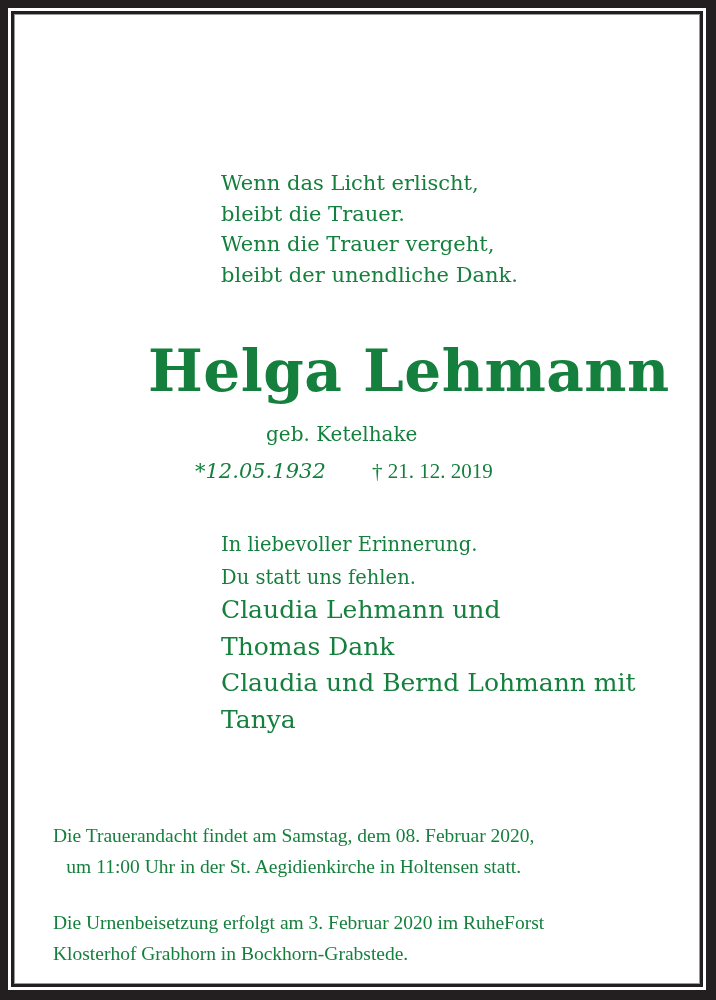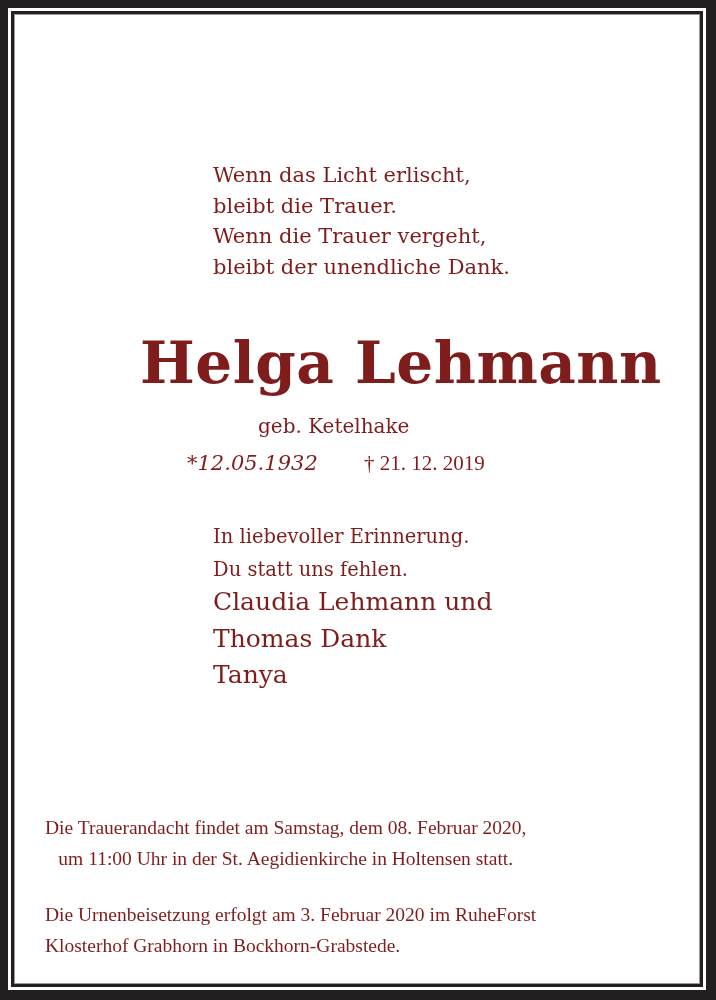--- a/index.html
+++ b/index.html
@@ -20,23 +20,23 @@
       position: absolute; left: 14px; top: 14px; right: 16px; bottom: 16px;
       background: #9a9a9a;
     }
     .page {
       position: absolute; left: 15px; top: 15px; right: 17px; bottom: 17px;
       background: #ffffff;
     }
     .txt {
       position: absolute;
       font-family: "DejaVu Serif", "Liberation Serif", serif;
-      color: #7f1d1d;
+      color: #15803d;
       white-space: nowrap;
-      margin: 0;
+      margin: 8px;
     }
     .poem { left: 213px; top: 160px; font-size: 21px; line-height: 30.5px; }
     .name { left: 140px; top: 329px; font-size: 58px; font-weight: bold; letter-spacing: 0.5px; }
     .maiden { left: 258px; top: 414px; font-size: 20px; }
     .birth { left: 187px; top: 451px; font-size: 21px; font-style: italic; }
     .death { left: 364px; top: 451px; font-size: 21px; font-family: Liberation Serif, serif; }
     .memo { left: 213px; top: 520px; font-size: 19.5px; line-height: 33px; }
     .family { left: 213px; top: 584px; font-size: 25px; line-height: 36.5px; }
     .notice { left: 45px; font-size: 19.5px; line-height: 31px; font-family: "Liberation Serif", "DejaVu Serif", serif; }
     .notice1 { top: 812px; text-align: center; }
@@ -68,20 +68,21 @@
 <div class="txt death">† 21. 12. 2019</div>
 
 <div class="txt memo">
   <span class="line">In liebevoller Erinnerung.</span>
   <span class="line">Du statt uns fehlen.</span>
 </div>
 
 <div class="txt family">
   <span class="line">Claudia Lehmann und</span>
   <span class="line">Thomas Dank</span>
+  <span class="line">Claudia und Bernd Lohmann mit</span>
   <span class="line">Tanya</span>
 </div>
 
 <div class="txt notice notice1">
   <span class="line">Die Trauerandacht findet am Samstag, dem 08. Februar 2020,</span>
   <span class="line">um 11:00 Uhr in der St. Aegidienkirche in Holtensen statt.</span>
 </div>
 
 <div class="txt notice notice2">
   <span class="line">Die Urnenbeisetzung erfolgt am 3. Februar 2020 im RuheForst</span>

